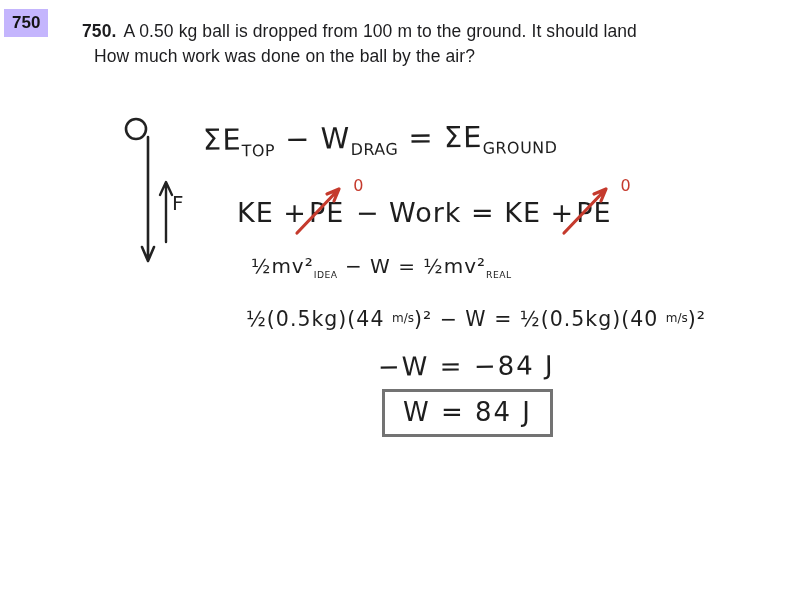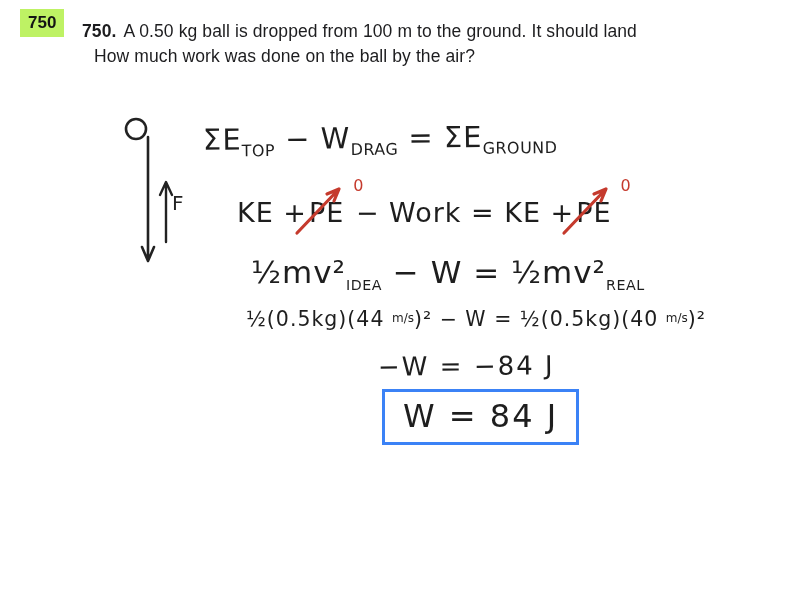--- a/index.html
+++ b/index.html
@@ -3,22 +3,22 @@
 <meta charset="utf-8">
 <style>
   html,body { margin:0; padding:0; background:#ffffff; }
   .canvas {
     position:relative; width:800px; height:600px; background:#ffffff;
     font-family:"Liberation Sans", sans-serif; overflow:hidden;
   }
 
   
   .badge {
-    position:absolute; left:20px; top:9px;
-    background:#bef264; color:#141414;
+    position:absolute; left:4px; top:9px;
+    background:#c4b5fd; color:#141414;
     font-size:17px; font-weight:700; line-height:1;
     padding:5px 8px 6px 8px;
   }
 
   
   .problem {
     position:absolute; left:74px; top:19px; width:690px;
     font-size:17.5px; line-height:25px; color:#1d1d1f; letter-spacing:0.1px;margin-left:8px;
   }
   .problem .num { font-weight:700; margin-right:7px; }
@@ -26,29 +26,29 @@
 
   
   .hand {
     position:absolute; font-family:"DejaVu Sans", sans-serif;
     color:#1e1e1e; white-space:nowrap; letter-spacing:1px;
   }
   .hand sub { font-size:55%; letter-spacing:0.5px; }
 
   .eq1 { left:203px; top:121px; font-size:29px; transform:rotate(-0.6deg); }
   .eq2 { left:237px; top:197px; font-size:27px; }
-  .eq3 { left:251px; top:254px; font-size:31px; }
+  .eq3 { left:251px; top:254px; font-size:20px; }
   .eq3 sub { font-size:46%; }
   .eq4 { left:246px; top:307px; font-size:20.5px; }
   .eq4 .unit { font-size:12px; vertical-align:4px; letter-spacing:0; }
   .eq5 { left:378px; top:351px; font-size:26px; letter-spacing:2px; transform:rotate(-0.5deg); }
 
   .answer-box {
-    left:382px; top:389px; font-size:32px; letter-spacing:2px;
-    border:3px solid #3b82f6; padding:5px 18px 7px 18px;
+    left:382px; top:389px; font-size:26px; letter-spacing:2px;
+    border:3px solid #737373; padding:5px 18px 7px 18px;
   }
 
   
   .pe { position:relative; display:inline-block; padding:0 2px; }
   .cancel-svg {
     position:absolute; left:-12px; top:-18px; width:56px; height:56px;
     overflow:visible; pointer-events:none;
   }
   .zero {
     position:absolute; right:-17px; top:-21px;

